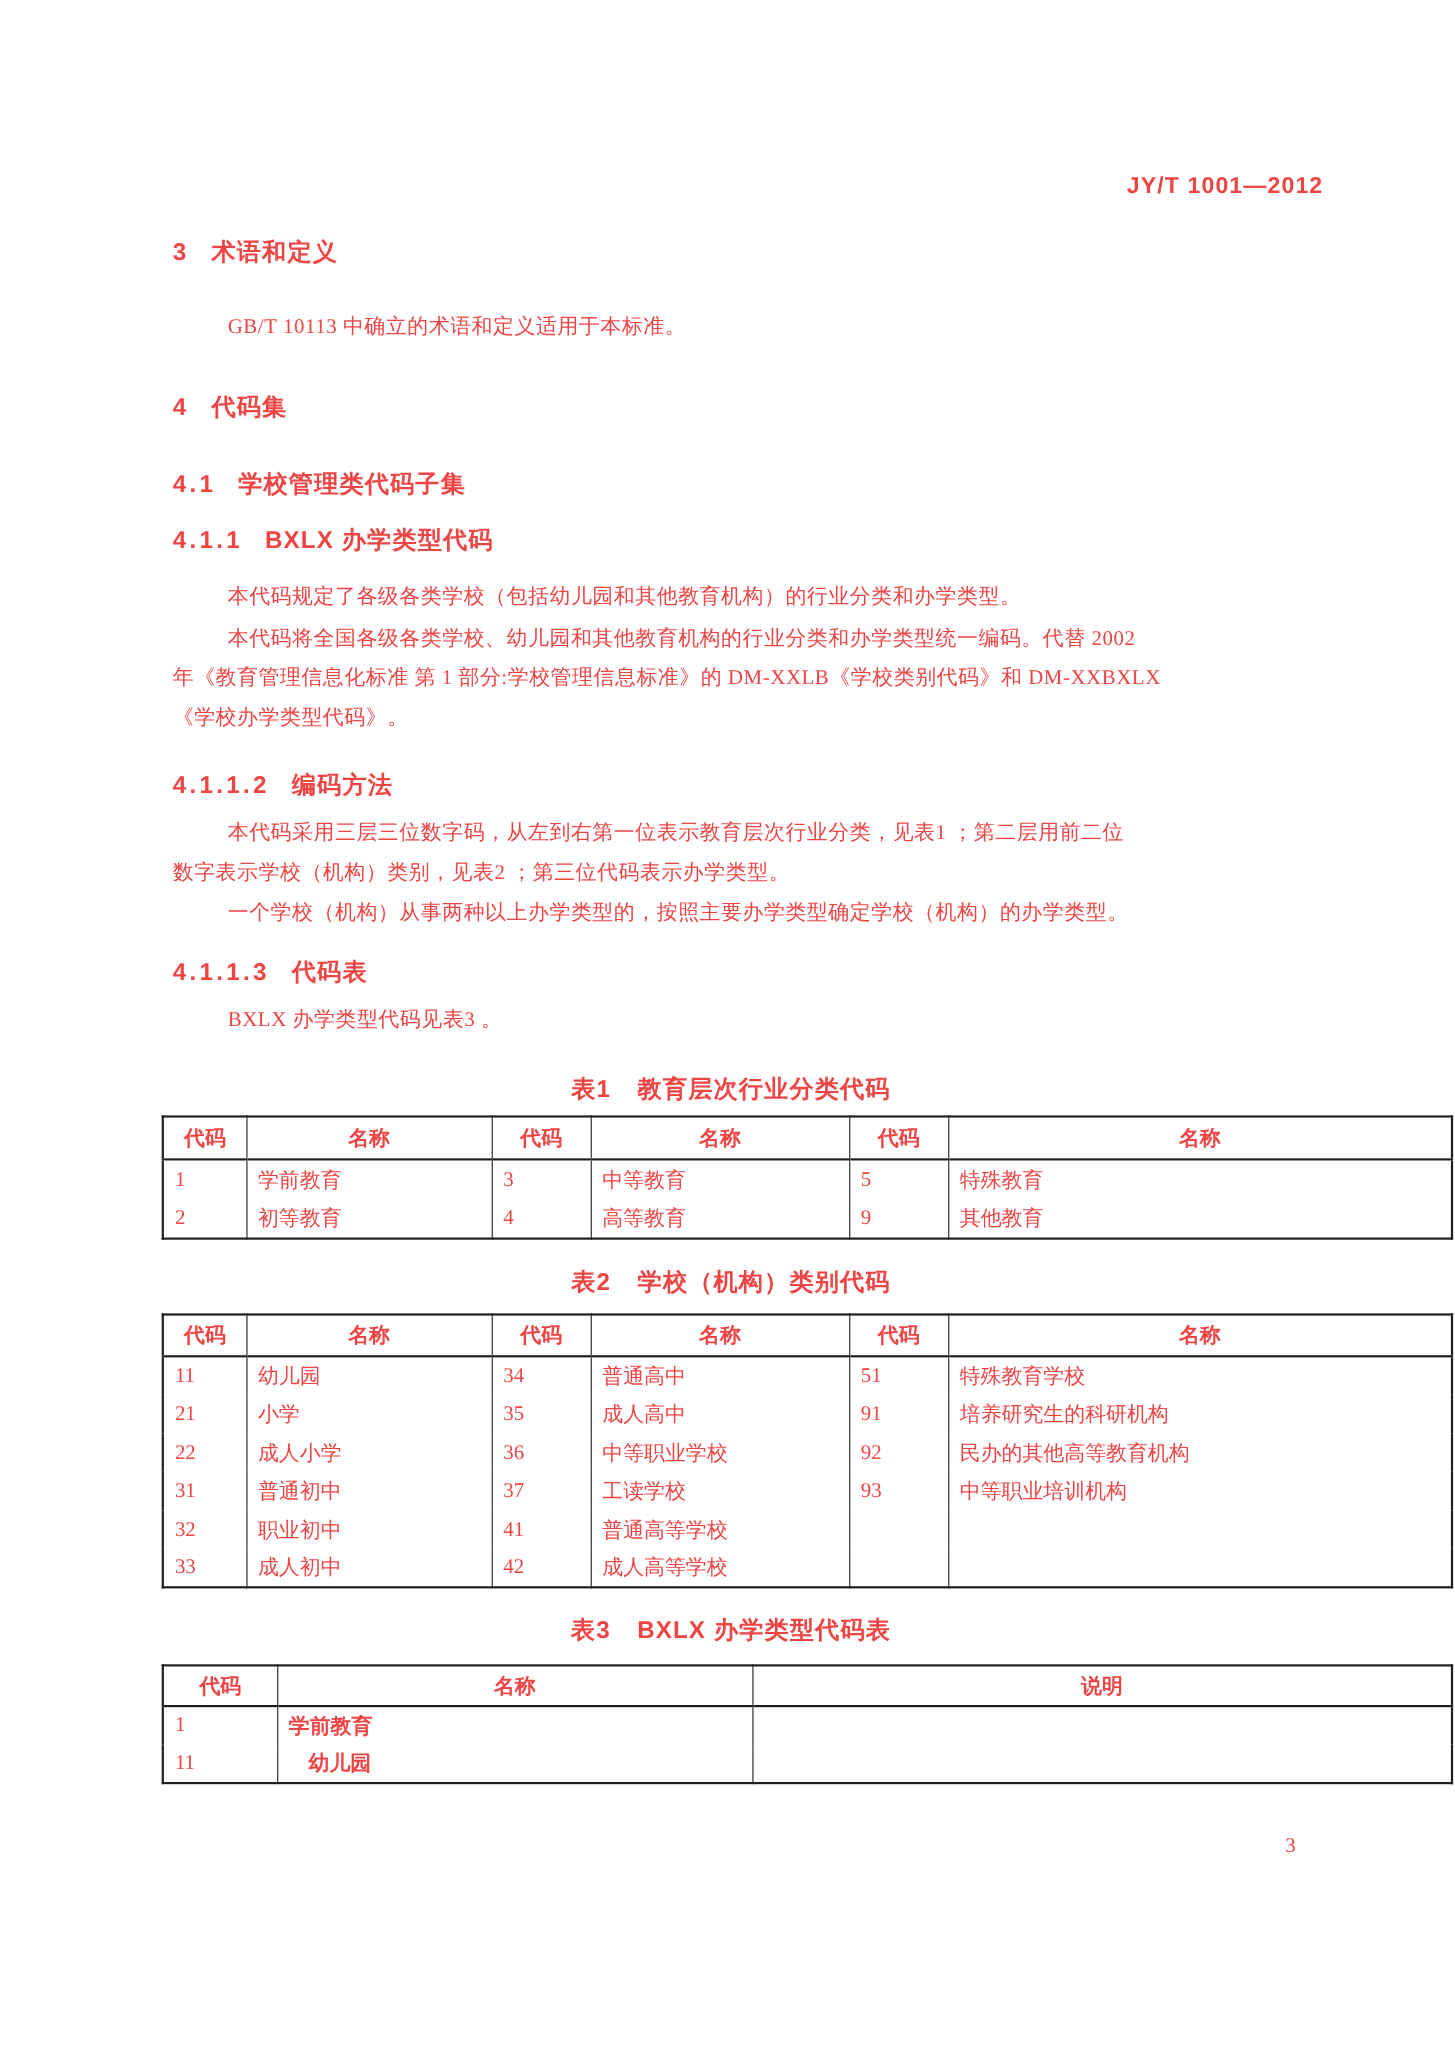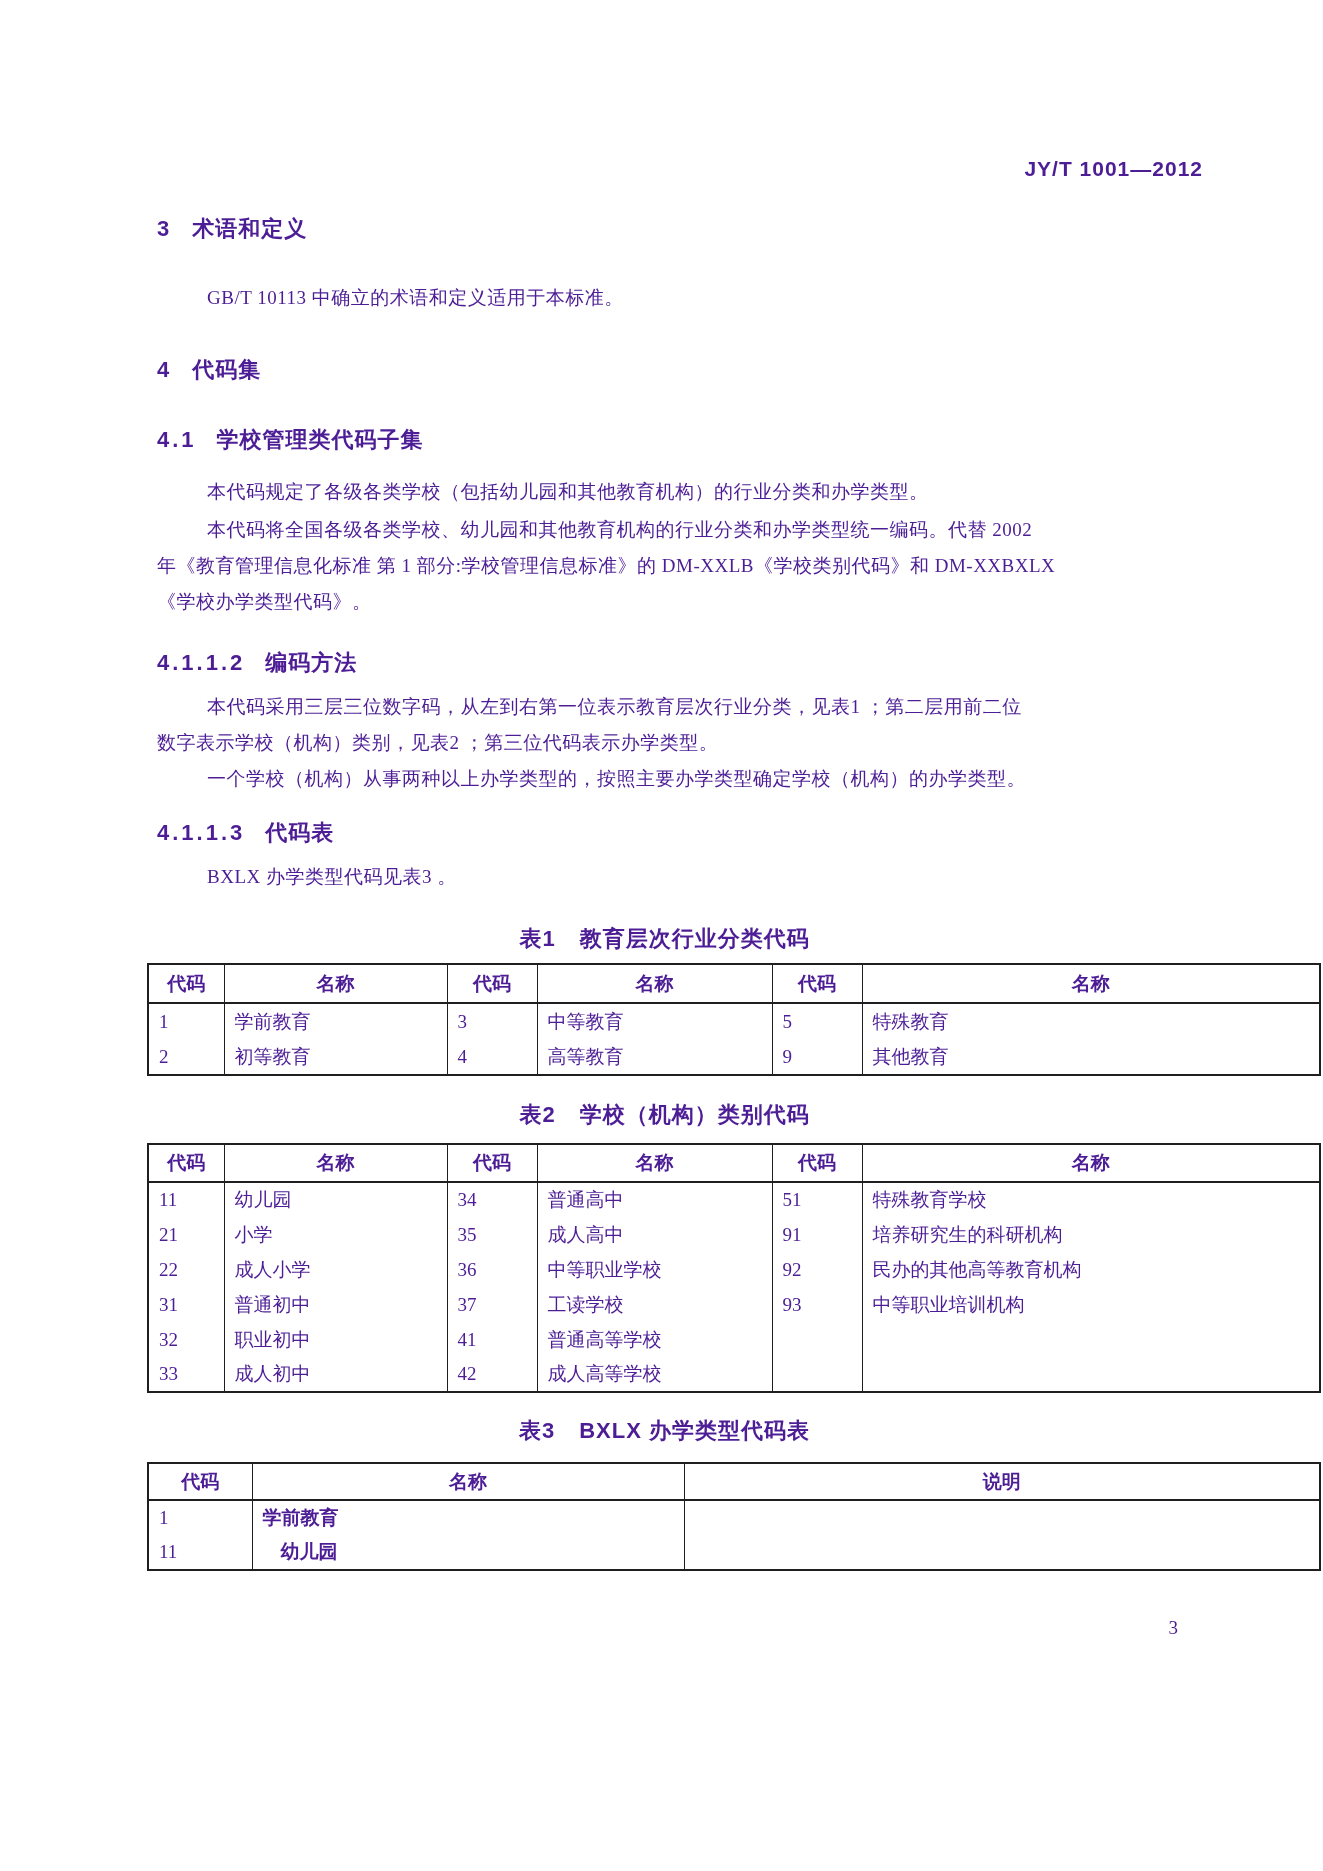--- a/index.html
+++ b/index.html
@@ -2,21 +2,21 @@
 <html><head>
 <meta charset="utf-8">
 <style>
   * { margin: 0; padding: 0; box-sizing: border-box; }
   html, body { background: #ffffff; }
   .page {
     position: relative;
     width: 1323px;
     height: 1871px;
     background: #ffffff;
-    color: #4c1d95;
+    color: #ef4444;
     overflow: hidden;
     font-family: "Liberation Serif", "DejaVu Serif", serif;
   }
   .content {
     position: absolute;
     left: 147px;
     top: 0;
     width: 1035px;
   }
   
@@ -140,20 +140,23 @@
     <div class="para indent-first mt-pGB">GB/T 10113 中确立的术语和定义适用于本标准。</div>
 
     <div class="heading mt-h4">
       <span class="num">4</span><span class="title">代码集</span>
     </div>
 
     <div class="heading mt-h41">
       <span class="num">4.1</span><span class="title">学校管理类代码子集</span>
     </div>
 
+    <div class="heading mt-h411">
+      <span class="num">4.1.1</span><span class="title">BXLX 办学类型代码</span>
+    </div>
 
 
     <div class="para indent-first mt-p1">本代码规定了各级各类学校（包括幼儿园和其他教育机构）的行业分类和办学类型。</div>
     <div class="para mt-p2">
       <div class="indent-first">本代码将全国各级各类学校、幼儿园和其他教育机构的行业分类和办学类型统一编码。代替 2002</div>
       <div>年《教育管理信息化标准 第 1 部分:学校管理信息标准》的 DM-XXLB《学校类别代码》和 DM-XXBXLX</div>
       <div>《学校办学类型代码》。</div>
     </div>
 
     <div class="heading mt-h4112">

